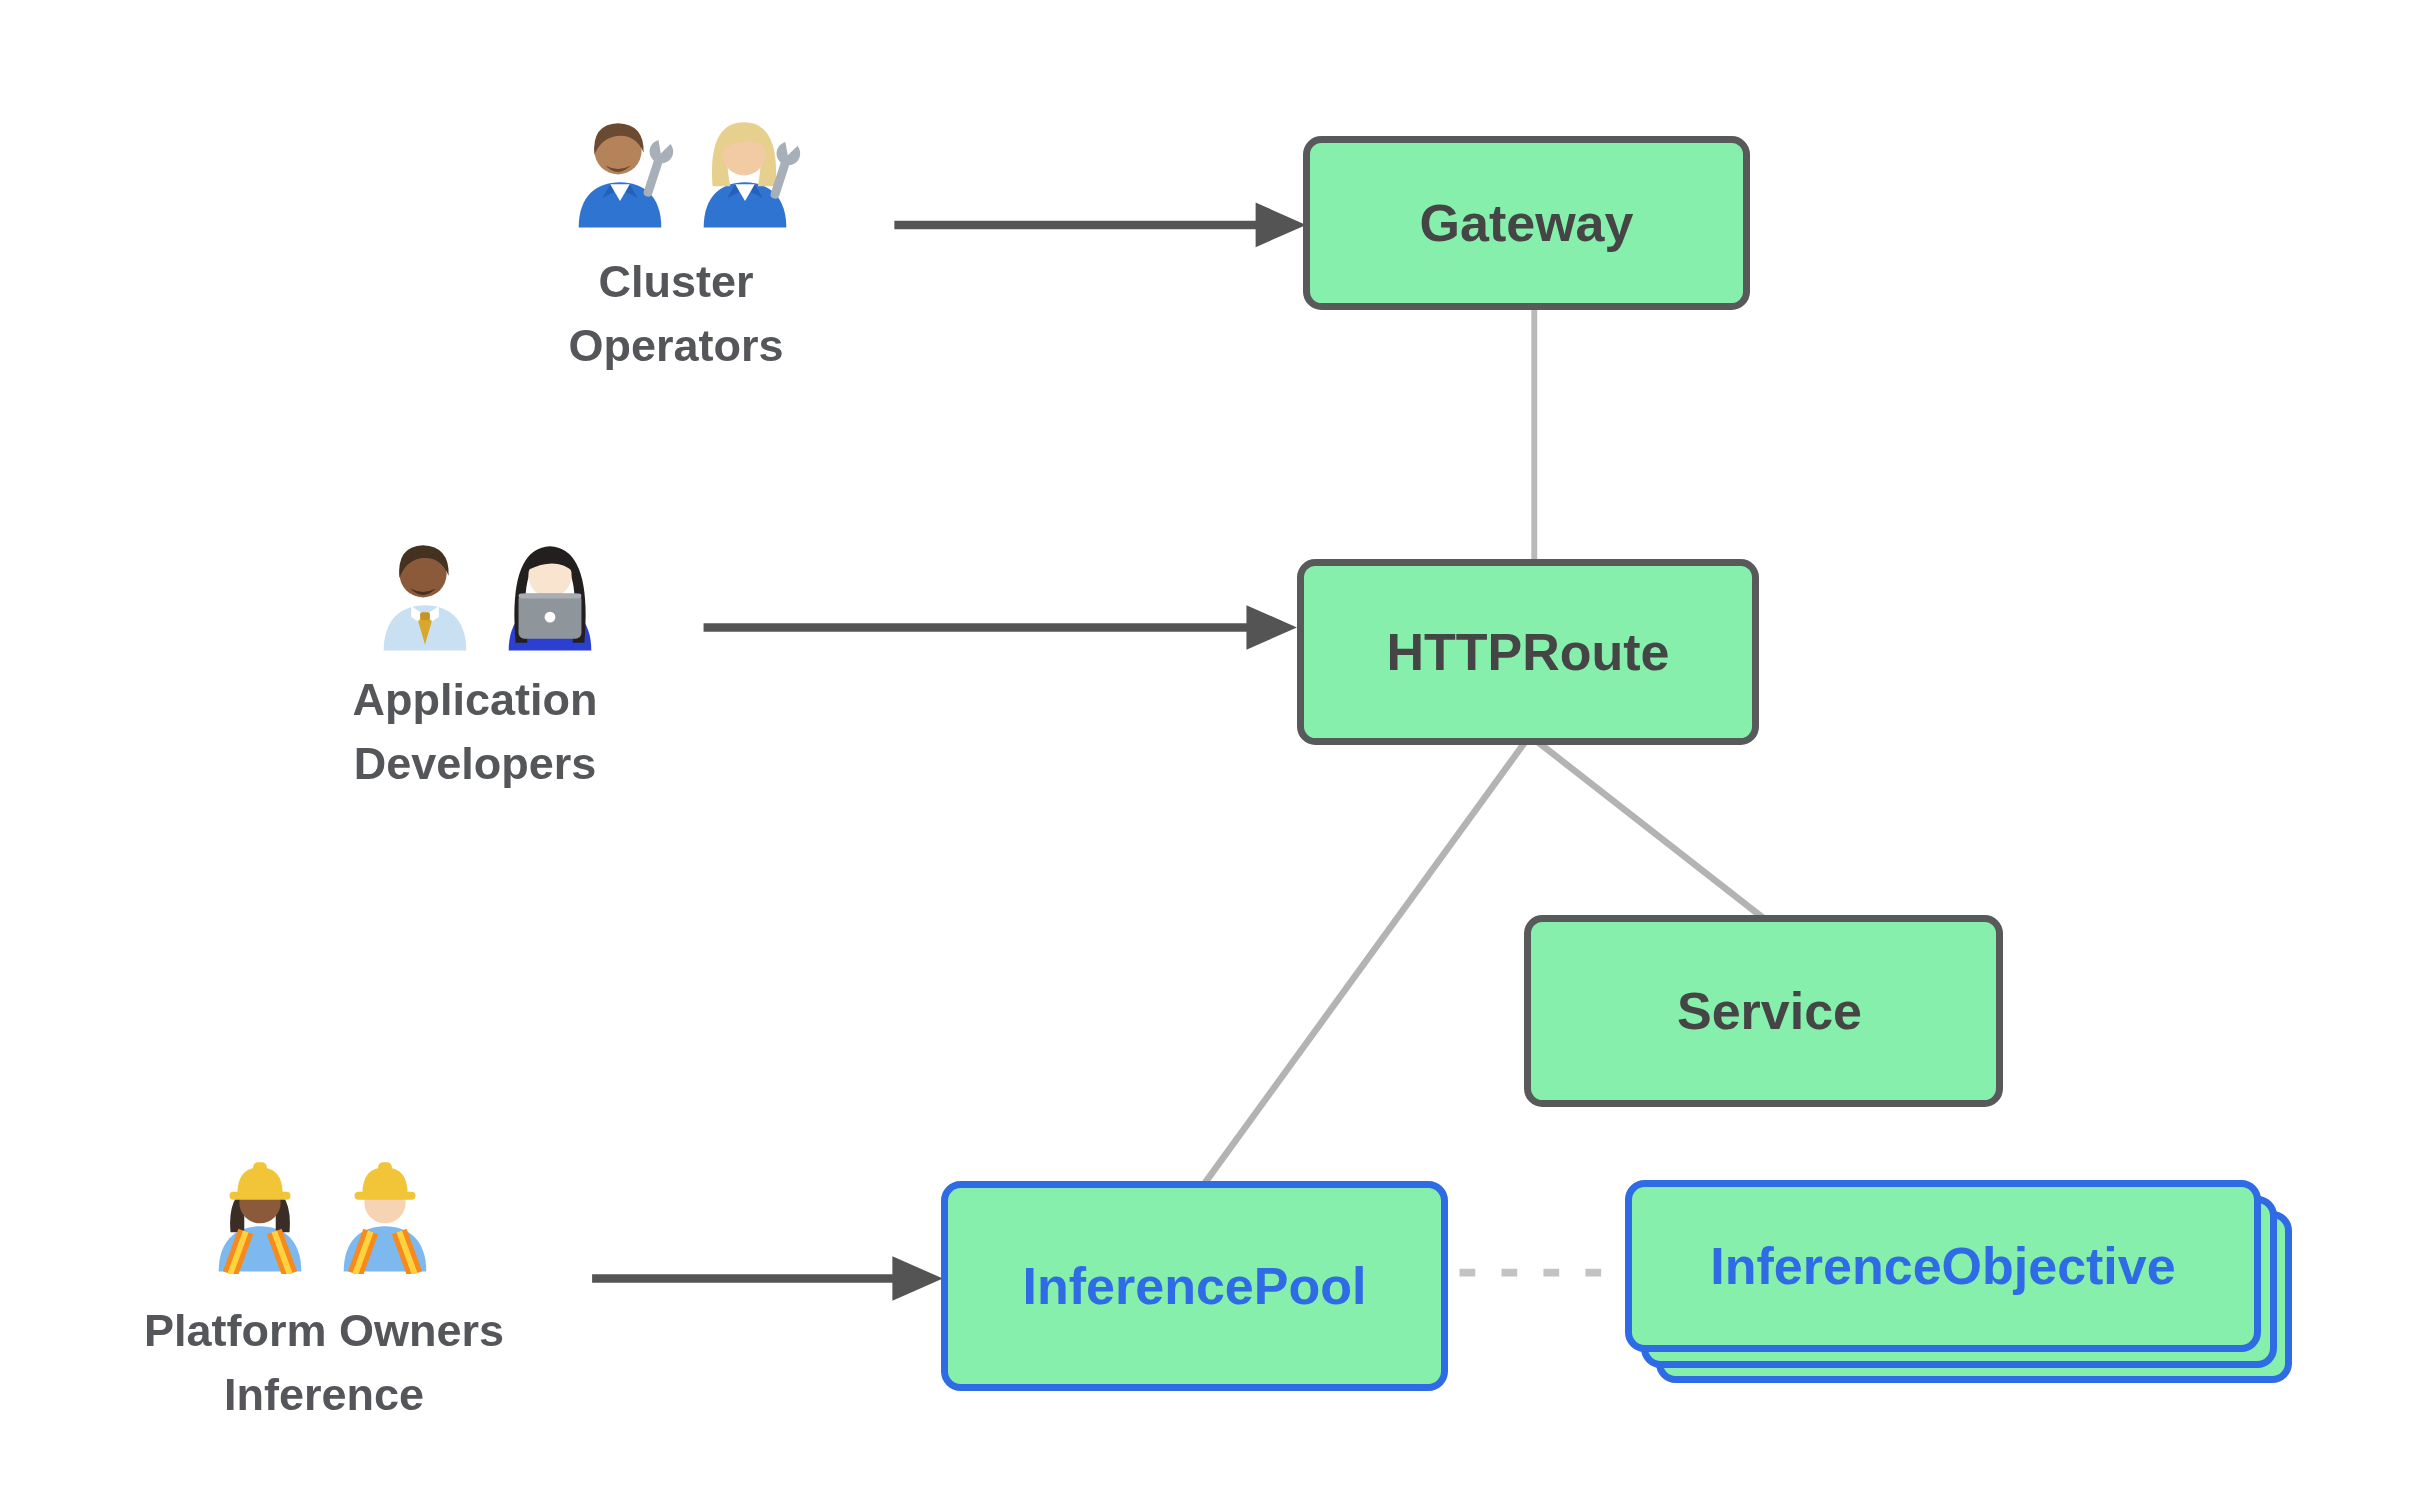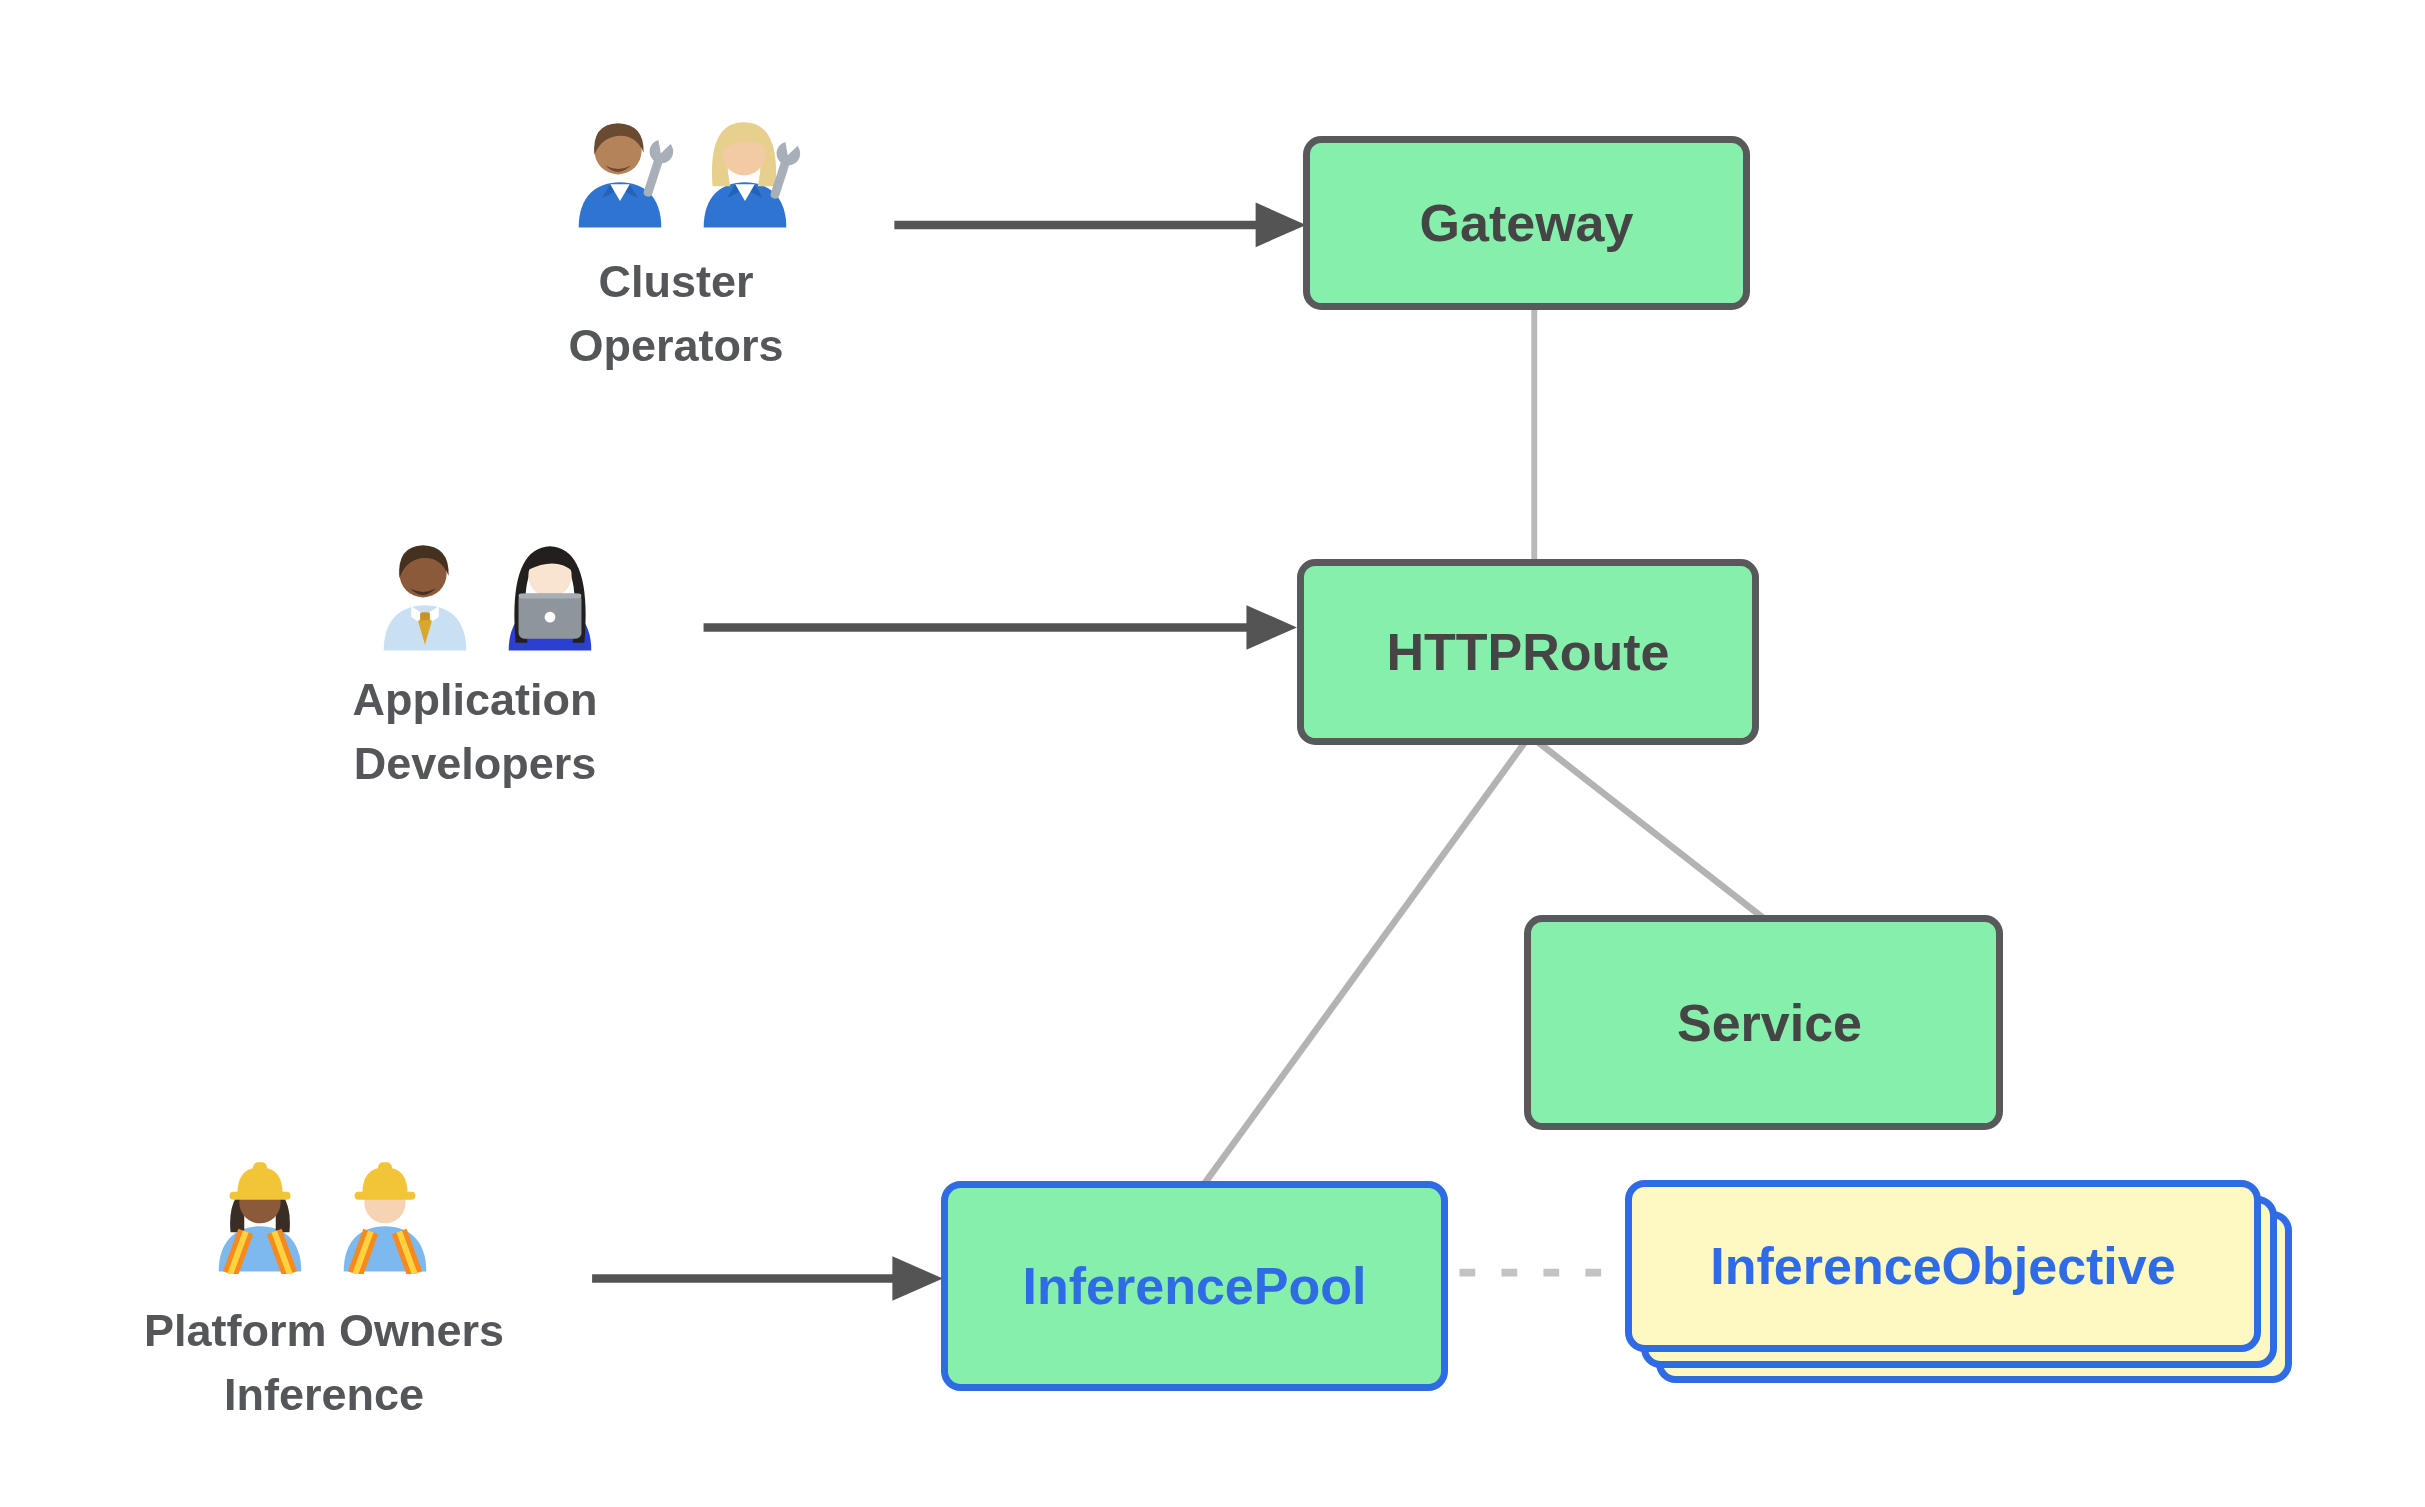--- a/index.html
+++ b/index.html
@@ -43,28 +43,28 @@
     font-size: 52px;
   }
   .node.blue {
     border: 7.9px solid #2e6be4;
     border-radius: 19.7px;
     color: #2e6be4;
     font-size: 52px;
   }
   #node-gateway      { left: 1303px; top: 136px;  width: 447px; height: 174px; }
   #node-httproute    { left: 1297px; top: 559px;  width: 462px; height: 186px; }
-  #node-service      { left: 1524px; top: 915px; width: 479px; height: 215px; padding-left: 12px; }
+  #node-service      { left: 1524px; top: 915px; width: 479px; height: 192px; padding-left: 12px; }
   #node-inferencepool{ left: 941px; top: 1181px; width: 507px; height: 210px; }
 
   .stack { position: absolute; left: 1625px; top: 1180px; width: 669px; height: 205px; z-index: 2; }
   .stack .layer {
     position: absolute;
     width: 636px; height: 172px;
-    background: #fef9c3;
+    background: #86efac;
     border: 7.9px solid #2e6be4;
     border-radius: 19.7px;
     box-sizing: border-box;
   }
   .stack .layer.l2 { left: 31px; top: 31px; }
   .stack .layer.l1 { left: 15.7px; top: 15.7px; }
   .stack .layer.main {
     left: 0; top: 0;
     display: flex; align-items: center; justify-content: center;
     color: #2e6be4; font-size: 52px; font-weight: bold;

